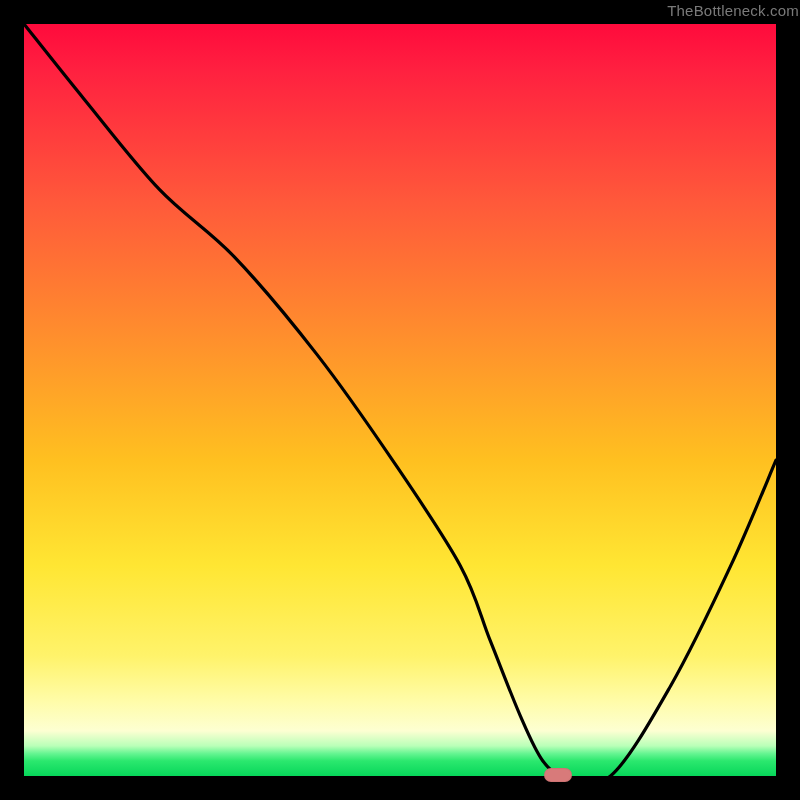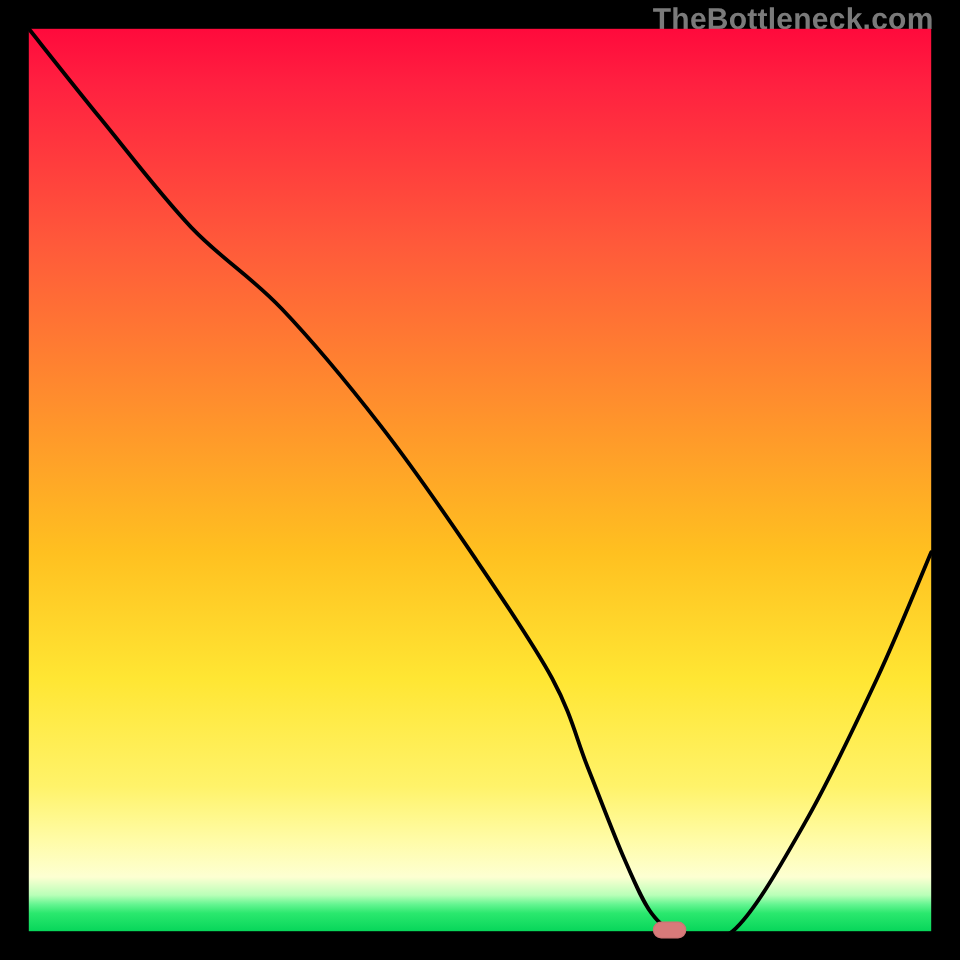--- a/index.html
+++ b/index.html
@@ -45,25 +45,25 @@
     position: absolute;
     left: 0;
     top: 0;
     width: 752px;
     height: 752px;
     overflow: visible;
   }
   .watermark {
     position: absolute;
     top: 2px;
-    right: 22px;
+    right: 1px;
     color: #7a7a7a;
-    font-size: 25px;
+    font-size: 15px;
     letter-spacing: 0.2px;
-    font-weight: 700;
+    font-weight: 400;
     user-select: none;
   }
   .marker {
     position: absolute;
     width: 28px;
     height: 14px;
     border-radius: 8px;
     background: #d87a7a;
     box-shadow: 0 0 0 1px rgba(0,0,0,0.05) inset;
   }

